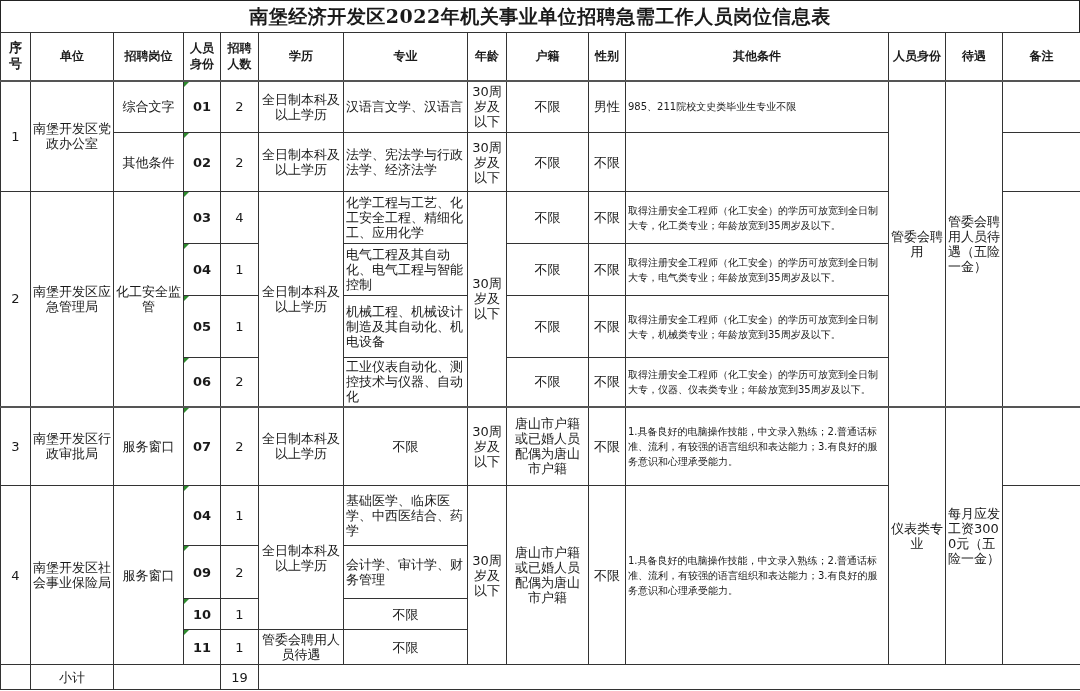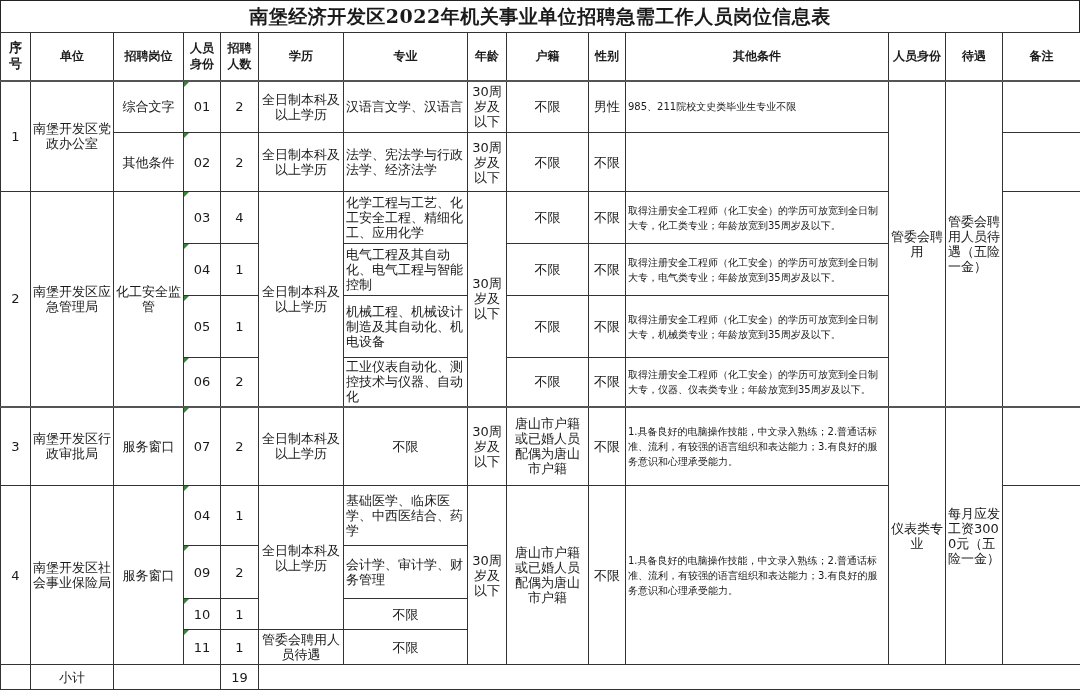--- a/index.html
+++ b/index.html
@@ -9,21 +9,21 @@
     position:absolute; left:0; top:0; width:1078px; height:31px;
     border-top:1px solid #222; border-left:1px solid #222; border-right:1px solid #222;
     display:flex; align-items:center; justify-content:center;
     font-family:"DejaVu Serif", serif; font-weight:bold; font-size:19px; letter-spacing:0.5px;
   }
   table { position:absolute; left:0; top:32px; border-collapse:collapse; table-layout:fixed; width:1080px; }
   td, th { border:1px solid #333; padding:0 2px; font-size:13px; line-height:15px; vertical-align:middle; text-align:center; overflow:hidden; word-break:break-all; }
   th { font-family:"DejaVu Serif", serif; font-weight:bold; font-size:12px; line-height:16px; }
   td.left { text-align:left; }
   td.cond { text-align:left; font-size:10px; line-height:15px; }
-  td.code { position:relative; }
+  td.code { position:relative;font-weight:bold; }
   td.code::before { content:""; position:absolute; left:0; top:0; width:0; height:0; border-top:5px solid #2e8b2e; border-right:5px solid transparent; }
   .thick-top td { border-top:2px solid #555; }
 </style>
 </head>
 <body>
 
 <div class="sheet">
   <div class="title">南堡经济开发区2022年机关事业单位招聘急需工作人员岗位信息表</div>
 
   <table>

